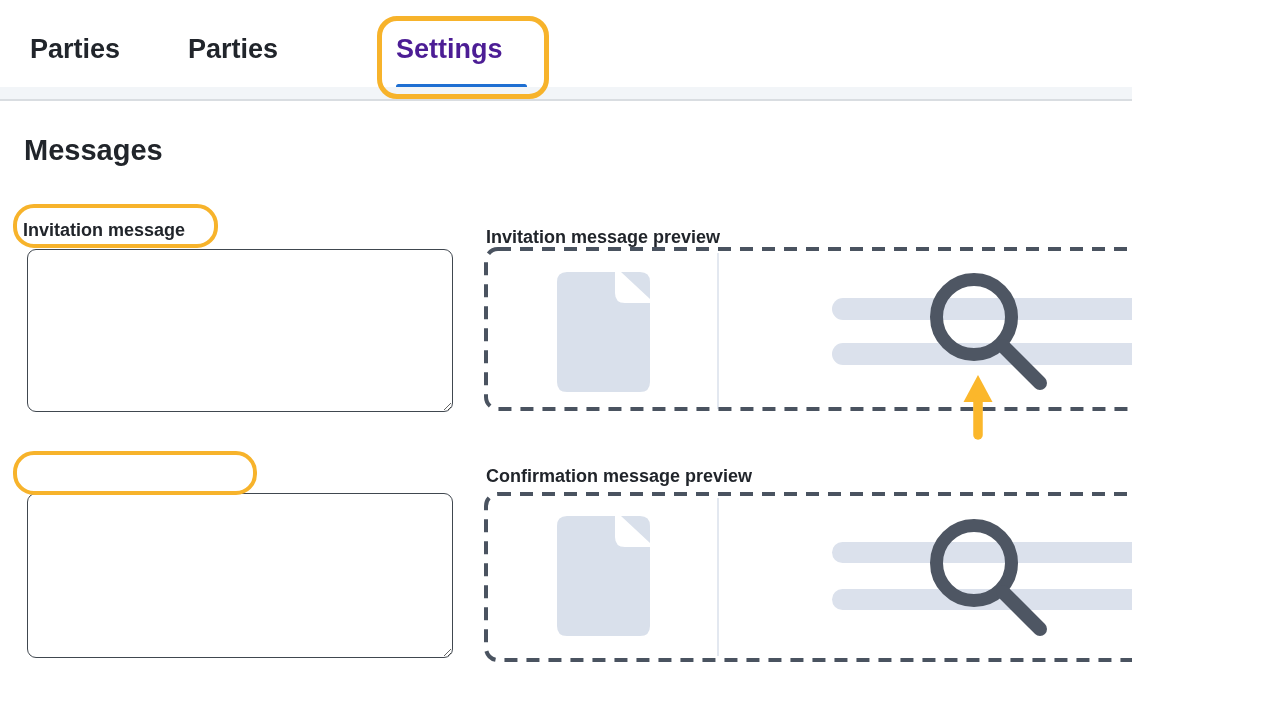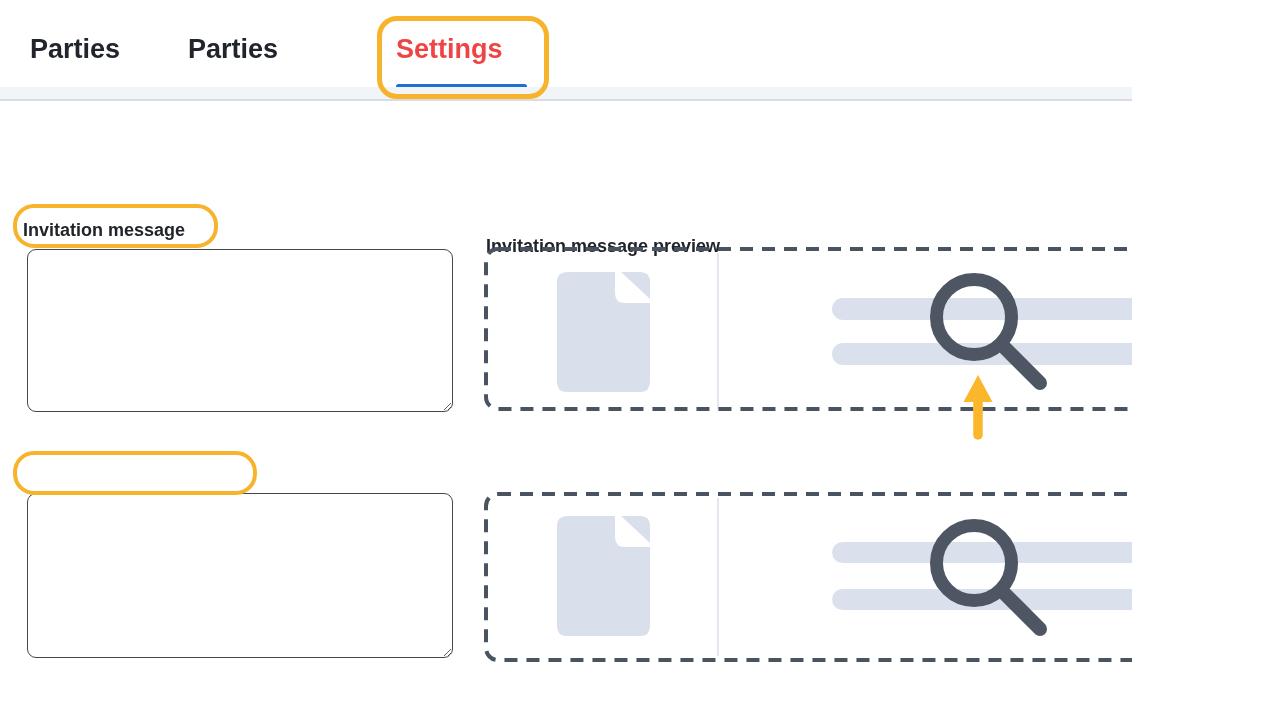--- a/index.html
+++ b/index.html
@@ -17,21 +17,21 @@
   .tab {
     position: absolute;
     top: 33px;
     font-size: 27px;
     font-weight: 700;
     line-height: 32px;
     color: #21252b;
     cursor: pointer;
     white-space: nowrap;
   }
-  .tab.active { color: #ef4444; }
+  .tab.active { color: #4c1d95; }
   #tab-underline {
     position: absolute;
     left: 396px; top: 84px;
     width: 131px; height: 5px;
     background: #1e6fd2;
     border-radius: 2.5px;
   }
   #subnav-bar {
     position: absolute;
     left: 0; top: 87px;
@@ -73,21 +73,21 @@
   #invitation-label { left: 23px; top: 219px; }
   #confirmation-label { left: 23px; top: 466px; }
   .preview-label {
     position: absolute;
     left: 486px;
     font-size: 18px;
     font-weight: 600;
     line-height: 22px;
     white-space: nowrap;
   }
-  #invitation-preview-label { top: 235px; }
+  #invitation-preview-label { top: 226px; }
   #confirmation-preview-label { top: 465px; }
 
   
   textarea.message-input {
     position: absolute;
     left: 27px;
     width: 426px;
     border: 1px solid #40474f;
     border-radius: 9px;
     background: #ffffff;
@@ -125,20 +125,21 @@
 
   <nav>
     <div class="tab" style="left:30px;">Parties</div>
     <div class="tab" style="left:188px;">Parties</div>
     <div class="tab active" style="left:396px;">Settings</div>
     <div id="tab-underline"></div>
   </nav>
   <div id="subnav-bar"></div>
   <div id="ring-settings" class="highlight-ring"></div>
 
+  <h1 id="page-title" style="margin:0;">Messages</h1>
 
   <div id="ring-invitation-label" class="highlight-ring"></div>
   <label id="invitation-label" class="field-label" for="invitation-textarea">Invitation message</label>
 
   <textarea id="invitation-textarea" class="message-input" style=""></textarea>
 
   <div id="invitation-preview-label" class="preview-label">Invitation message preview</div>
 
   <div class="preview-divider" style="left:717px; top:253px; height:156px;"></div>
 
@@ -161,20 +162,21 @@
 
   <svg id="arrow-up" width="40" height="72" viewBox="0 0 40 72">
     <path fill="#fbb72b" d="M20 3 L34.5 30 L5.5 30 Z"></path>
     <line x1="20" y1="28" x2="20" y2="63" stroke="#fbb72b" stroke-width="9.5" stroke-linecap="round"></line>
   </svg>
 
   <div id="ring-confirmation-label" class="highlight-ring"></div>
 
   <textarea id="confirmation-textarea" class="message-input" style=""></textarea>
 
+  <div id="confirmation-preview-label" class="preview-label">Confirmation message preview</div>
 
   <div class="preview-divider" style="left:717px; top:498px; height:158px;"></div>
 
   <svg class="doc-icon" style="left:557px; top:516px;" width="93" height="120" viewBox="0 0 93 120">
     <path fill="#d9e0eb" d="M10 0 H58 V21 Q58 31 68 31 H93 V110 Q93 120 83 120 H10 Q0 120 0 110 V10 Q0 0 10 0 Z"></path>
     <path fill="#d9e0eb" d="M64 0 L93 27 V10 Q93 0 83 0 Z"></path>
   </svg>
 
   <div class="skeleton-bar" style="left:832px; top:542px; width:496px; height:21px;"></div>
   <div class="skeleton-bar" style="left:832px; top:589px; width:405px; height:21px;"></div>

